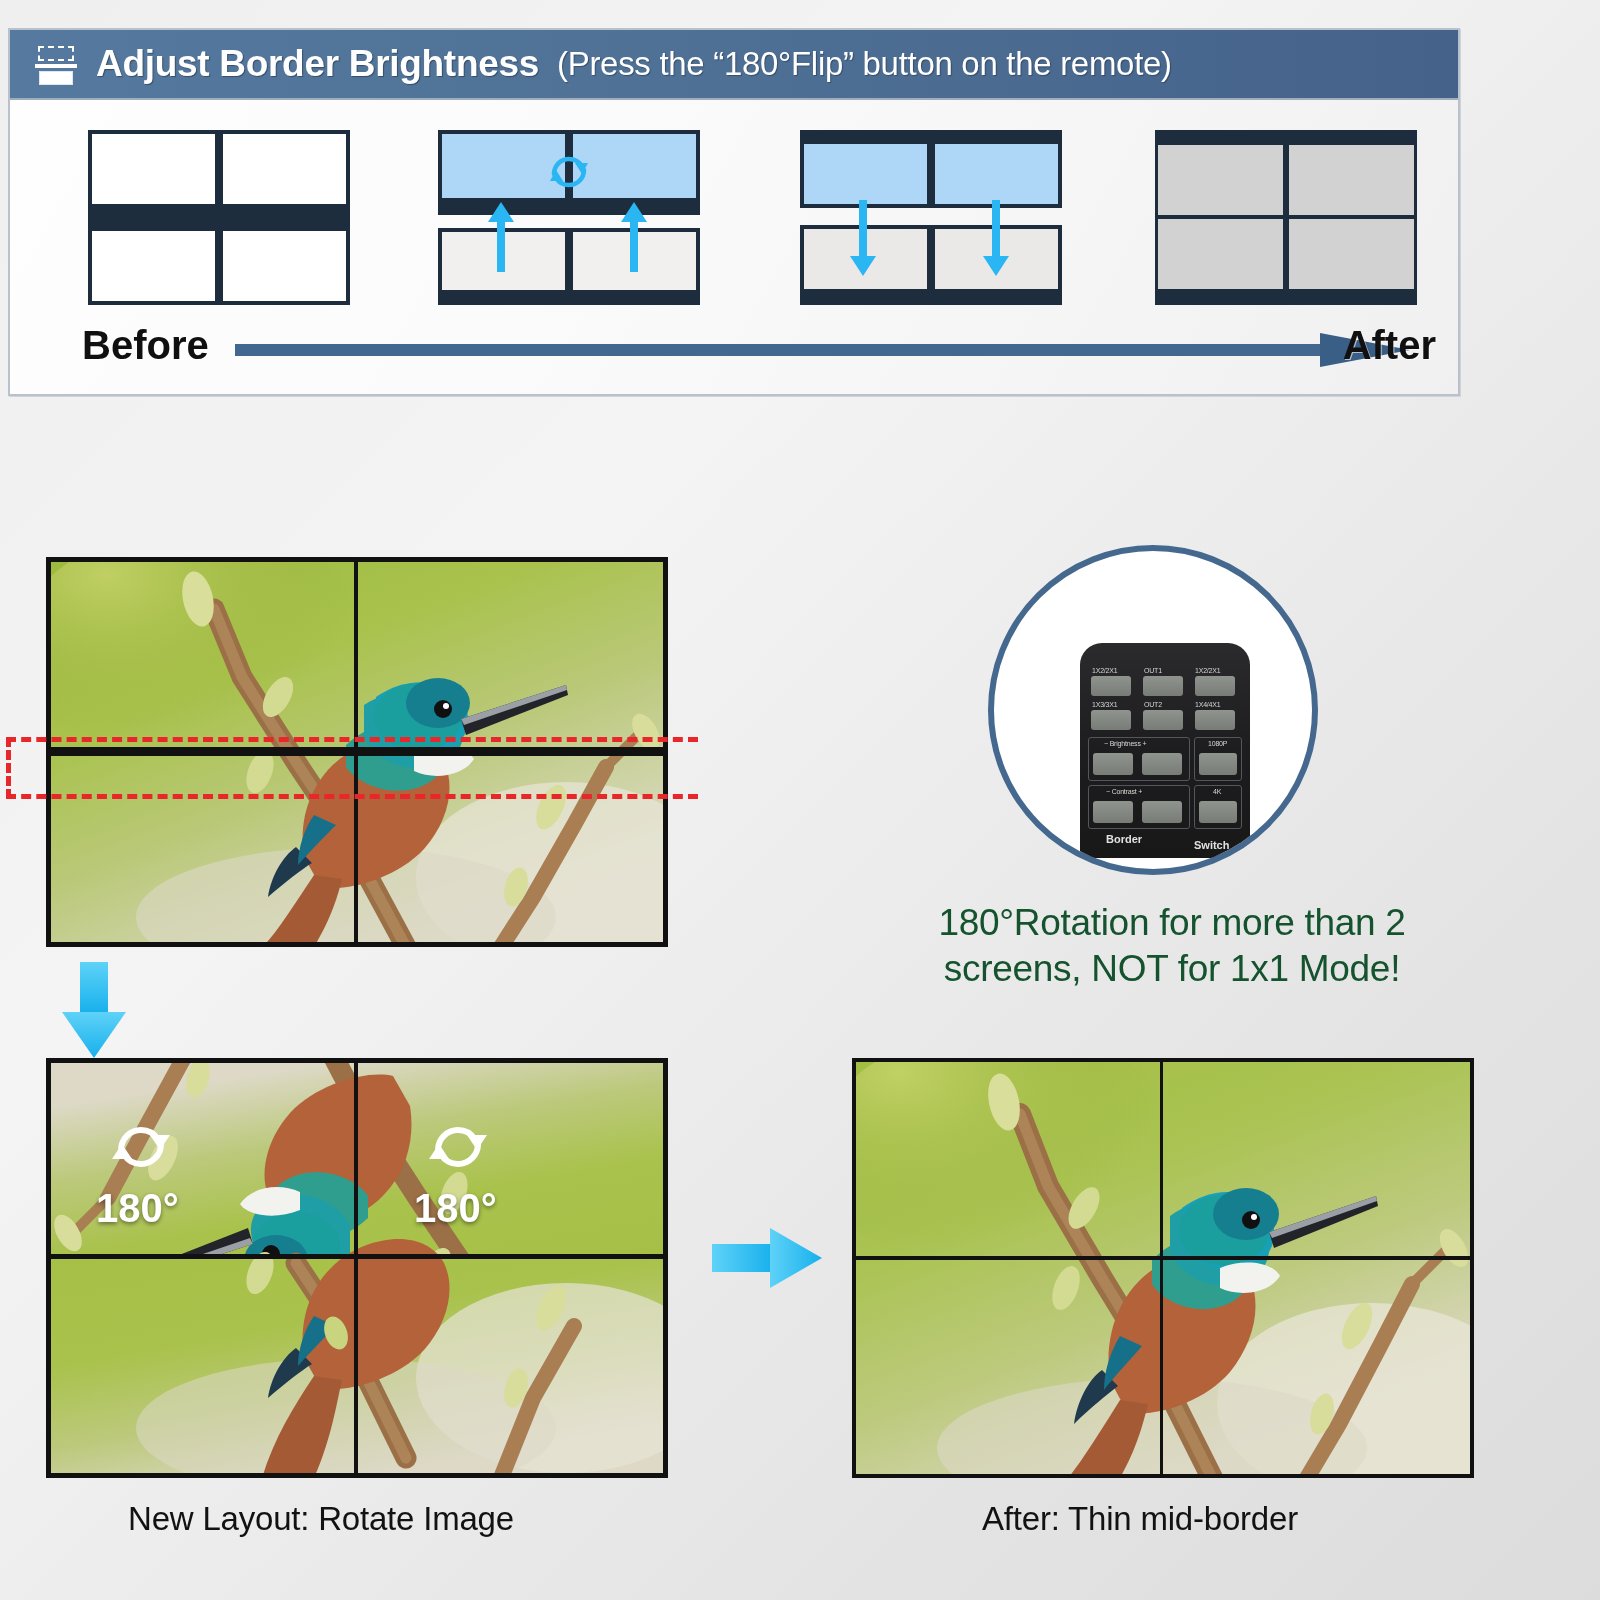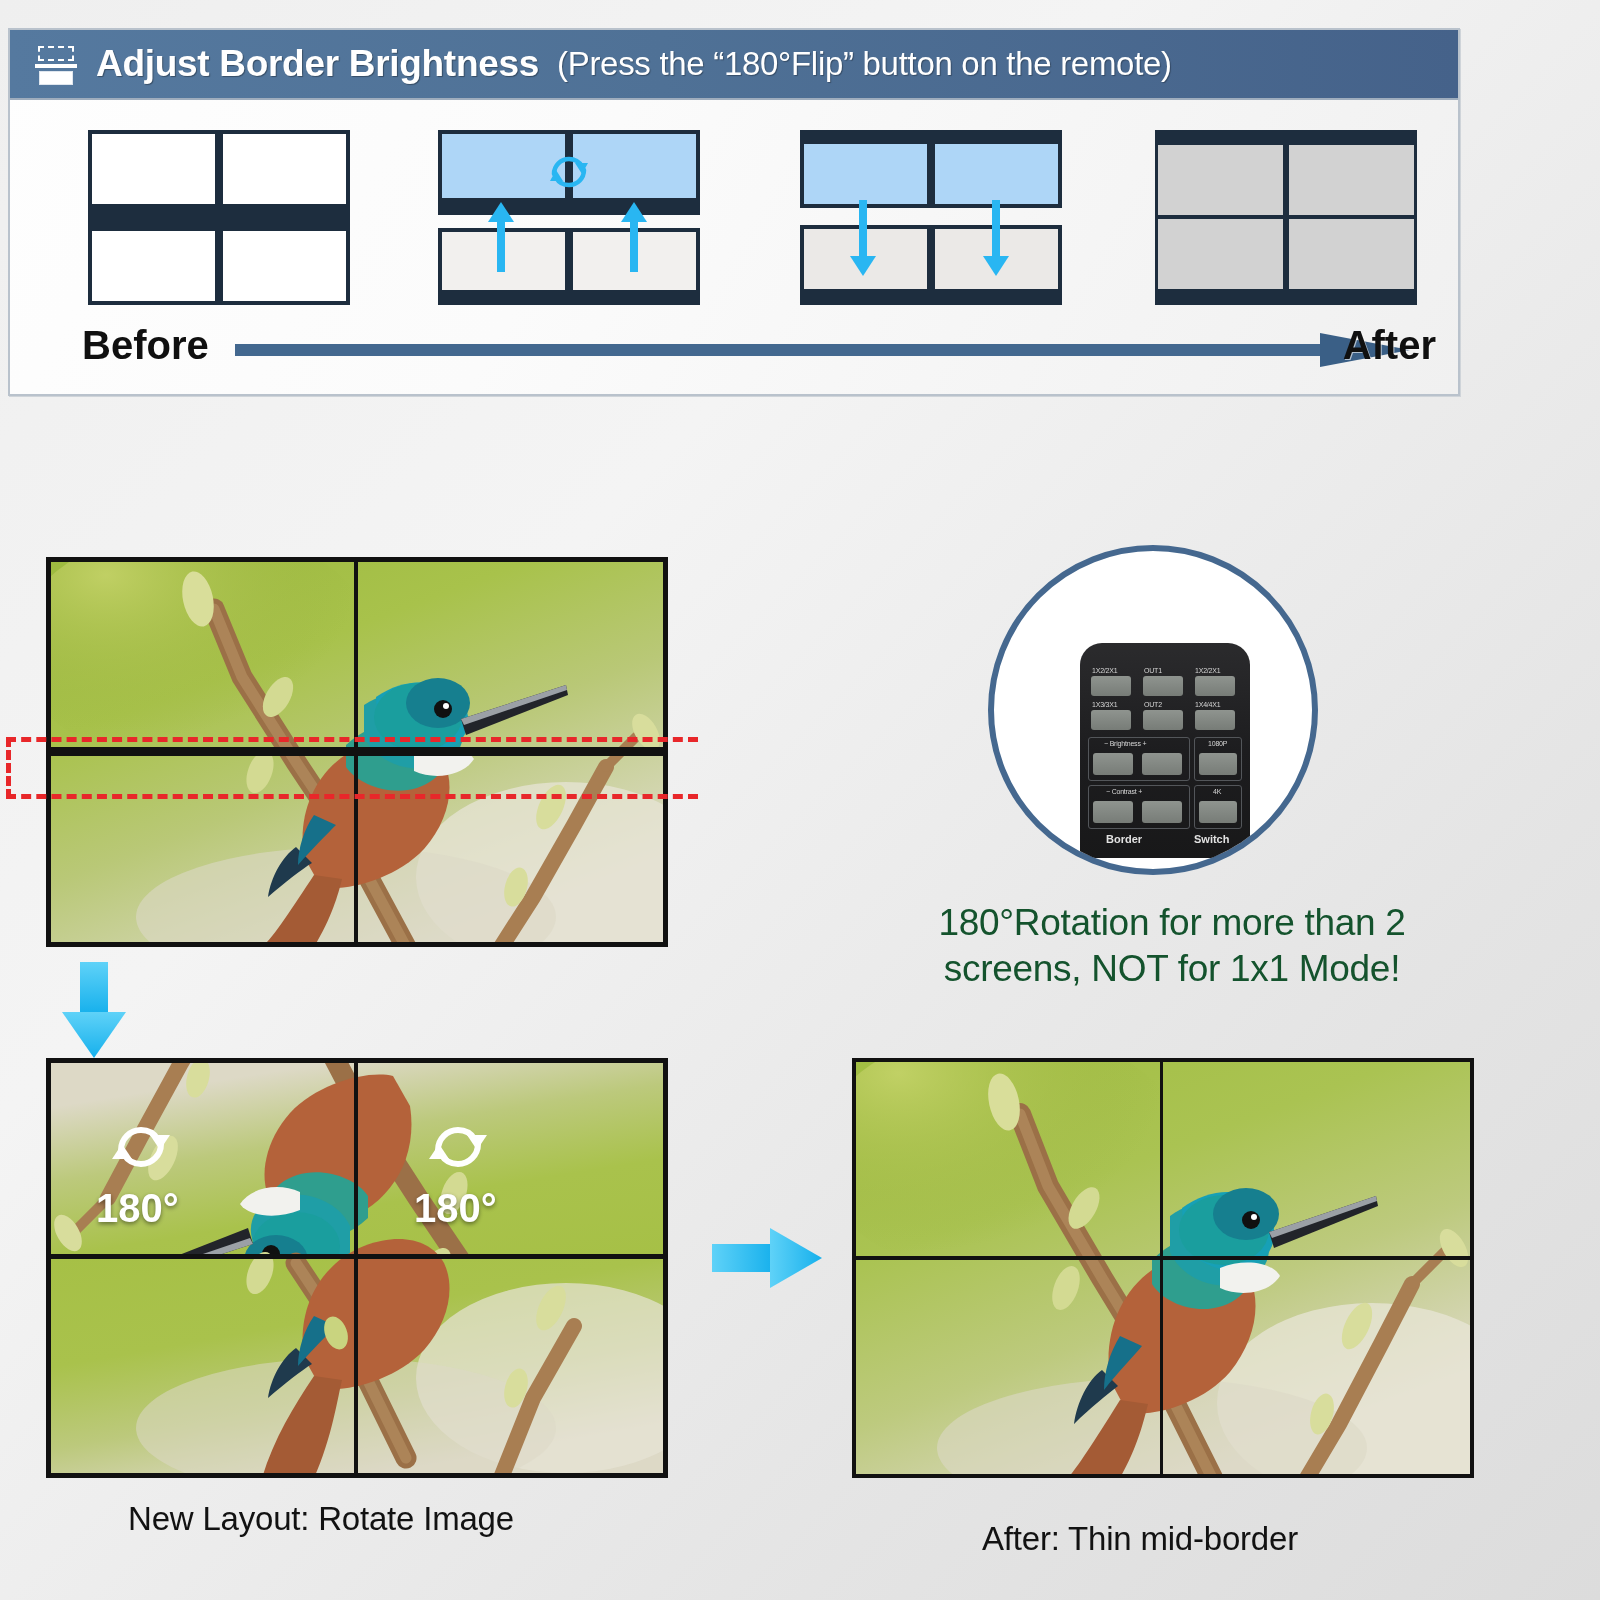--- a/index.html
+++ b/index.html
@@ -369,21 +369,21 @@
       <span class="rgroup" style="left:8px; top:142px; width:102px; height:44px;"></span>
       <span class="rlabel" style="left:26px; top:145px;">−  Contrast  +</span>
       <span class="rbtn" style="left:13px; top:158px; width:40px; height:22px;"></span>
       <span class="rbtn" style="left:62px; top:158px; width:40px; height:22px;"></span>
 
       <span class="rgroup" style="left:114px; top:142px; width:48px; height:44px;"></span>
       <span class="rlabel" style="left:133px; top:145px;">4K</span>
       <span class="rbtn" style="left:119px; top:158px; width:38px; height:22px;"></span>
 
       <span class="rfoot" style="left:26px; top:190px;">Border</span>
-      <span class="rfoot" style="left:114px; top:190px;">Switch</span>
+      <span class="rfoot" style="left:114px; top:196px;">Switch</span>
     </div>
   </div>
 
   <div class="note">
     <span>180°Rotation for more than 2</span><br>
     <span>screens, NOT for 1x1 Mode!</span>
   </div>
 
   <div class="shot" style="left:46px; top:1058px; width:622px; height:420px;">
     <svg class="img" viewBox="0 0 622 420" preserveAspectRatio="none">
@@ -512,15 +512,15 @@
       <path d="M417 174 L524 138 L526 148 L422 190 Z" fill="#22242a"></path>
       <path d="M417 174 L524 138 L525 143 L420 180 Z" fill="#9ba0a6"></path>
       <path d="M268 342 C248 374 228 406 216 420 L268 420 C286 388 292 362 296 346 Z" fill="#a45b35"></path>
       <path d="M250 312 C236 322 225 344 222 366 C238 350 256 336 266 328 Z" fill="#1f3a4d"></path>
       <path d="M268 278 C258 294 252 314 252 332 C266 314 282 298 290 288 Z" fill="#16708a"></path>
     </svg>
     <div class="gl-v" style="left:308px; width:3px;"></div>
     <div class="gl-h" style="top:198px; height:4px;"></div>
     <div class="photo-border thin"></div>
   </div>
-  <span class="caption" style="left:982px; top:1500px;margin-top:20px;">After: Thin mid-border</span>
+  <span class="caption" style="left:982px; top:1500px;">After: Thin mid-border</span>
 
 </div>
 
 </body></html>

